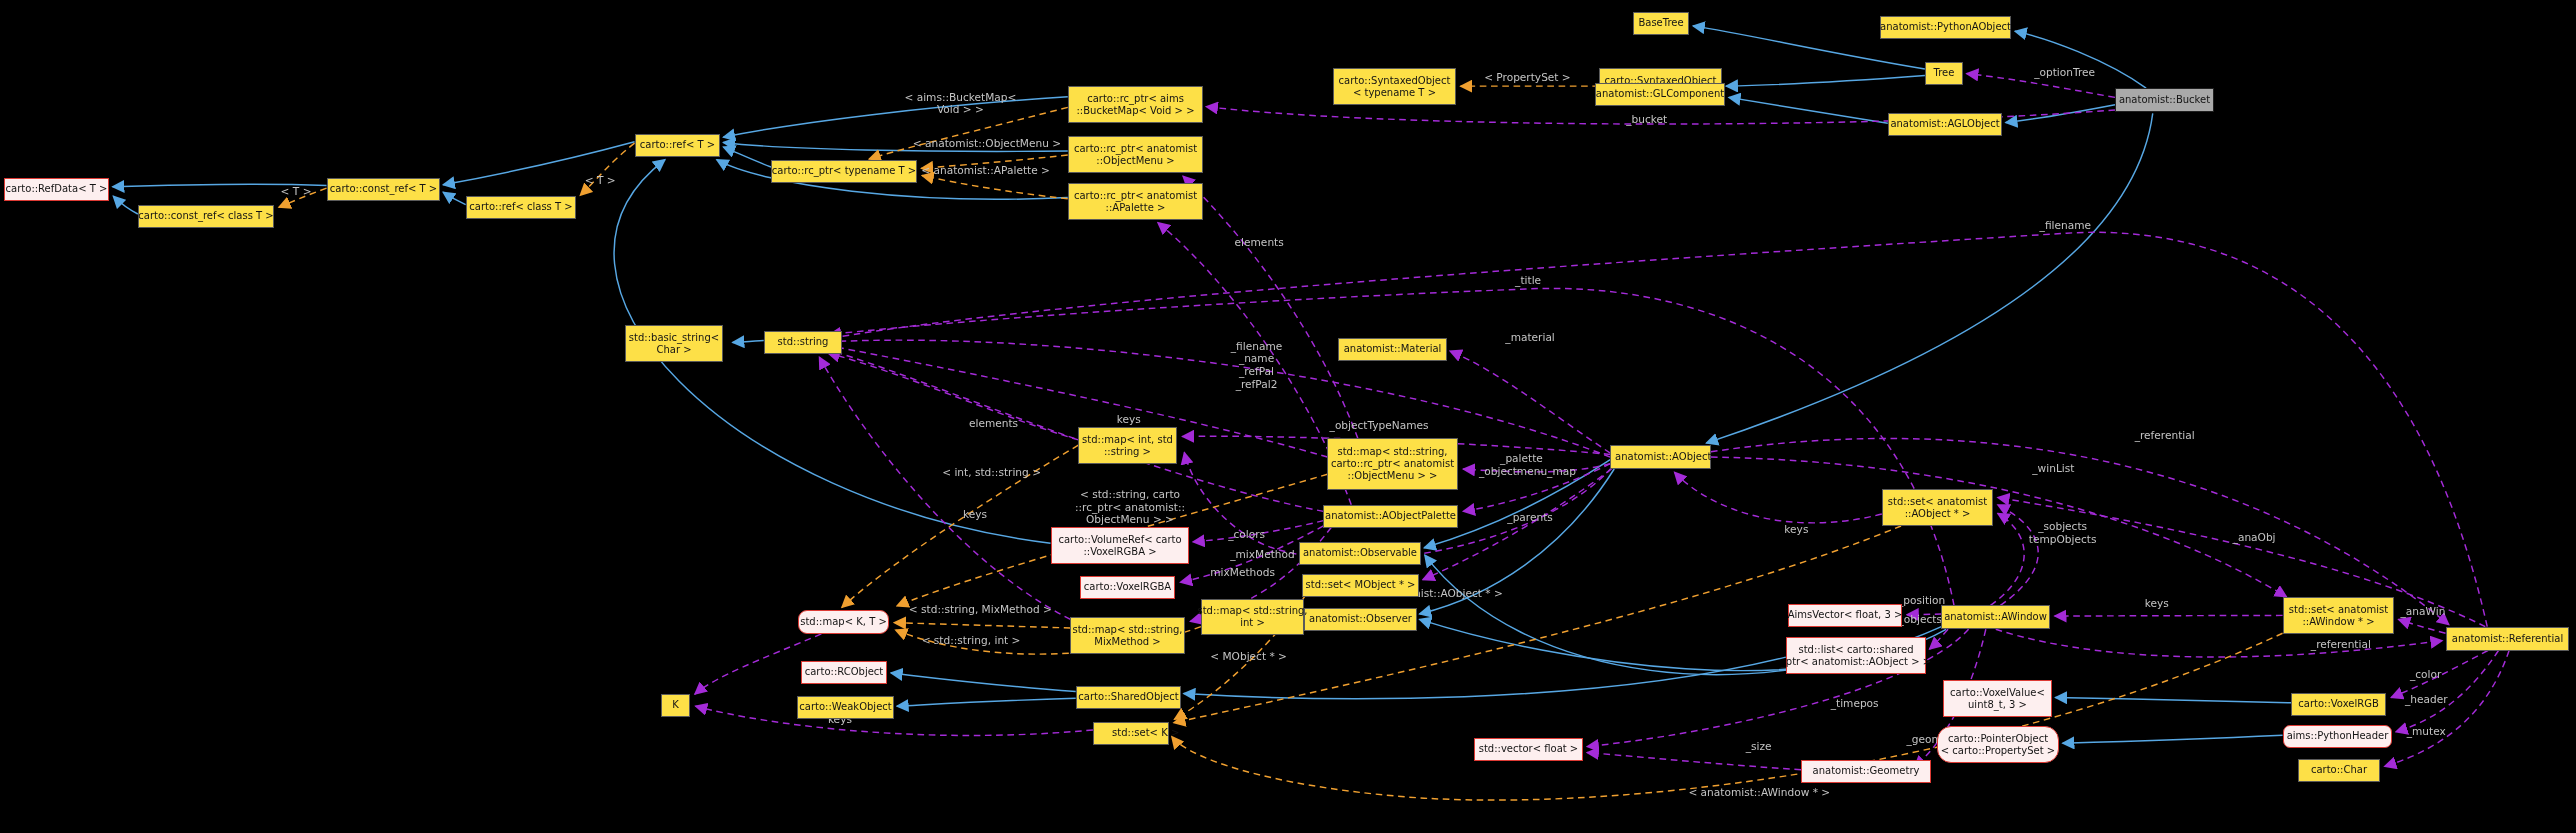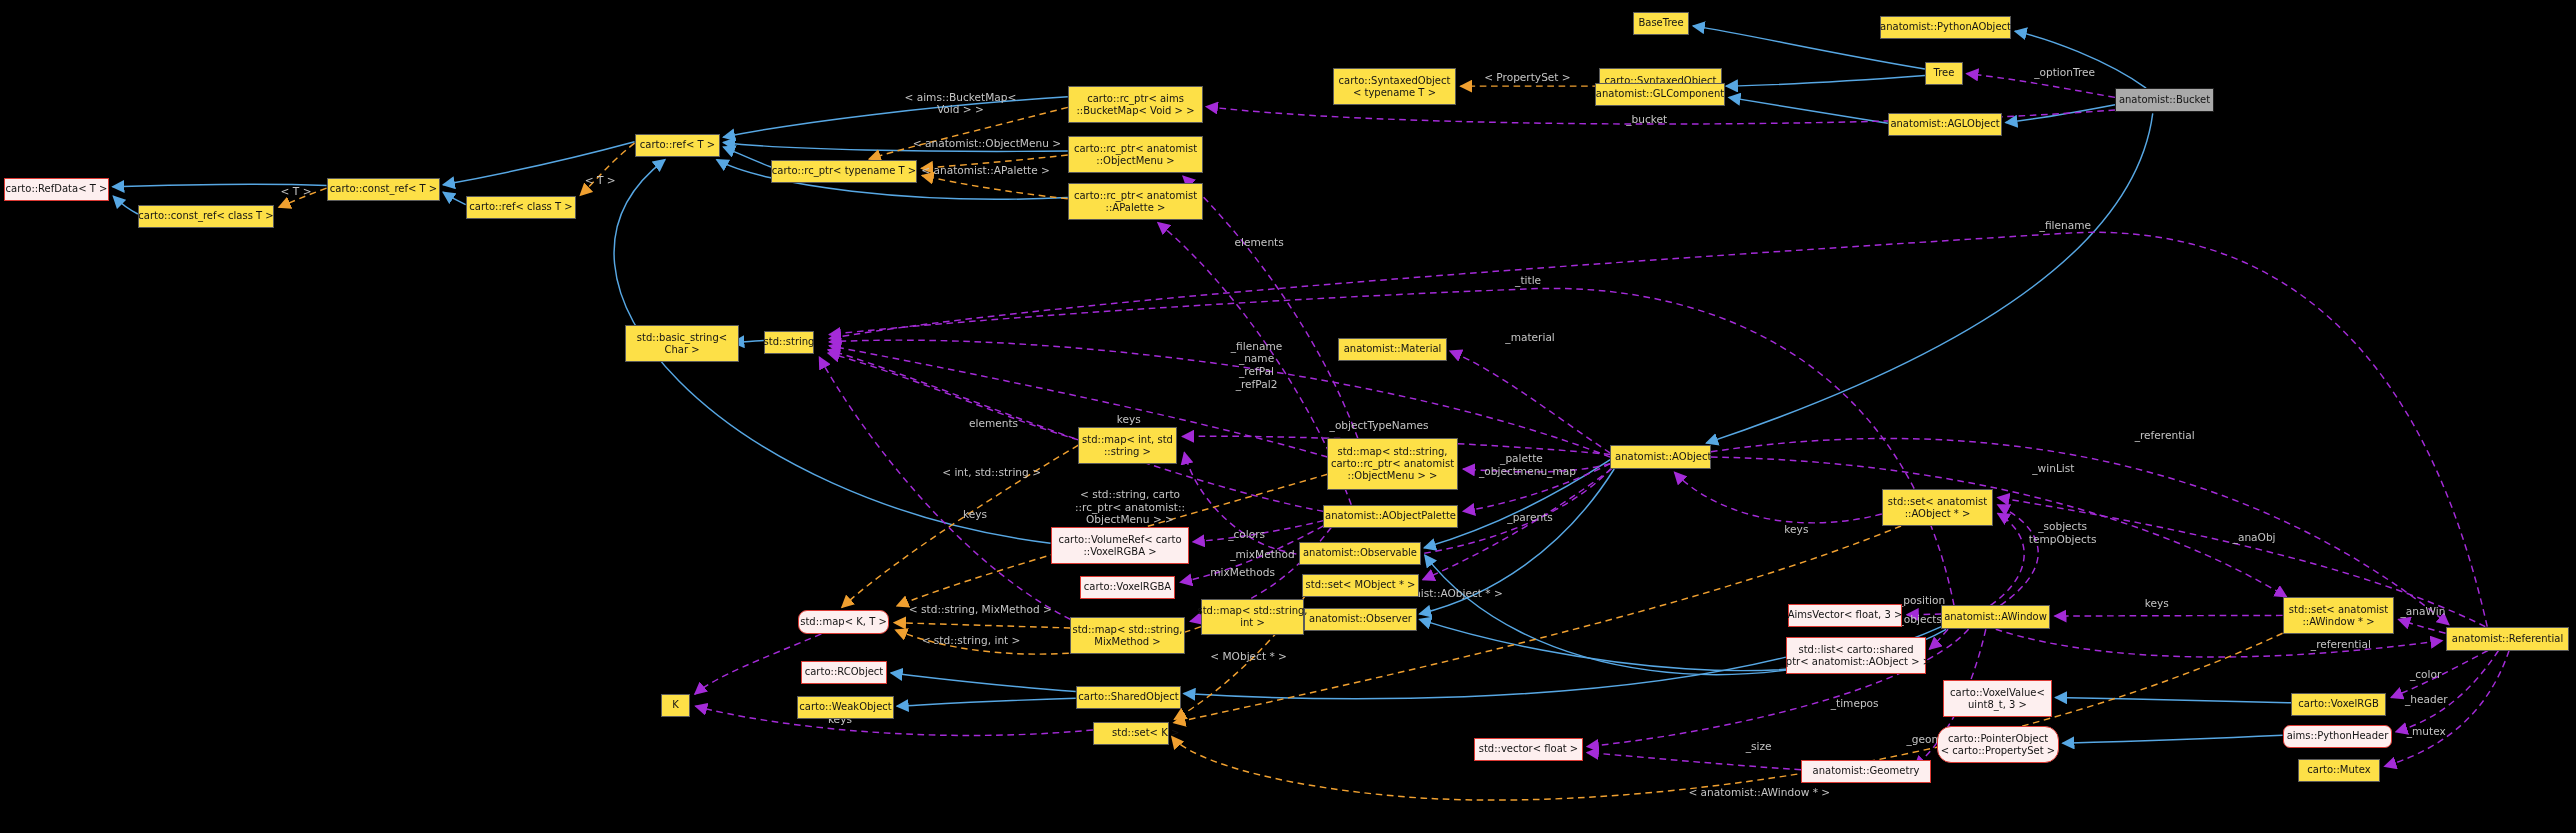--- a/index.html
+++ b/index.html
@@ -215,25 +215,25 @@
         <span>::BucketMap&lt; Void &gt; &gt;</span>
       </div>
       <div class="node" style="left: 1068px; top: 136px; width: 135px; min-height: 37px;">
         <span>carto::rc_ptr&lt; anatomist</span>
         <span>::ObjectMenu &gt;</span>
       </div>
       <div class="node" style="left: 1068px; top: 183px; width: 135px; min-height: 37px;">
         <span>carto::rc_ptr&lt; anatomist</span>
         <span>::APalette &gt;</span>
       </div>
-      <div class="node" style="left: 625px; top: 325px; width: 114px; min-height: 37px;">
+      <div class="node" style="left: 625px; top: 325px; width: 98px; min-height: 37px;">
         <span>std::basic_string&lt;</span>
         <span>Char &gt;</span>
       </div>
-      <div class="node" style="left: 764px; top: 331px; width: 50px; min-height: 22.5px;">
+      <div class="node" style="left: 764px; top: 331px; width: 78px; min-height: 22.5px;">
         <span>std::string</span>
       </div>
       <div class="node" style="left: 1338px; top: 338px; width: 109px; min-height: 22.5px;">
         <span>anatomist::Material</span>
       </div>
       <div class="node" style="left: 1327px; top: 438px; width: 131px; min-height: 52px;">
         <span>std::map&lt; std::string,</span>
         <span>carto::rc_ptr&lt; anatomist</span>
         <span>::ObjectMenu &gt; &gt;</span>
       </div>
@@ -318,21 +318,21 @@
         <span>carto::VoxelRGB</span>
       </div>
       <div class="node red" style="left: 1937px; top: 726px; width: 122px; min-height: 37px; border-radius: 14px;">
         <span>carto::PointerObject</span>
         <span>&lt; carto::PropertySet &gt;</span>
       </div>
       <div class="node red" style="left: 2283px; top: 725px; width: 109px; min-height: 22.5px; border-radius: 7px;">
         <span>aims::PythonHeader</span>
       </div>
       <div class="node" style="left: 2298px; top: 759px; width: 82px; min-height: 22.5px;">
-        <span>carto::Mutex</span>
+        <span>carto::Char</span>
       </div>
       <div class="node red" style="left: 1474px; top: 738px; width: 109px; min-height: 22.5px;">
         <span>std::vector&lt; float &gt;</span>
       </div>
       <div class="node red" style="left: 1801px; top: 760px; width: 130px; min-height: 22.5px;">
         <span>anatomist::Geometry</span>
       </div>
     </div>
 </div>
 

